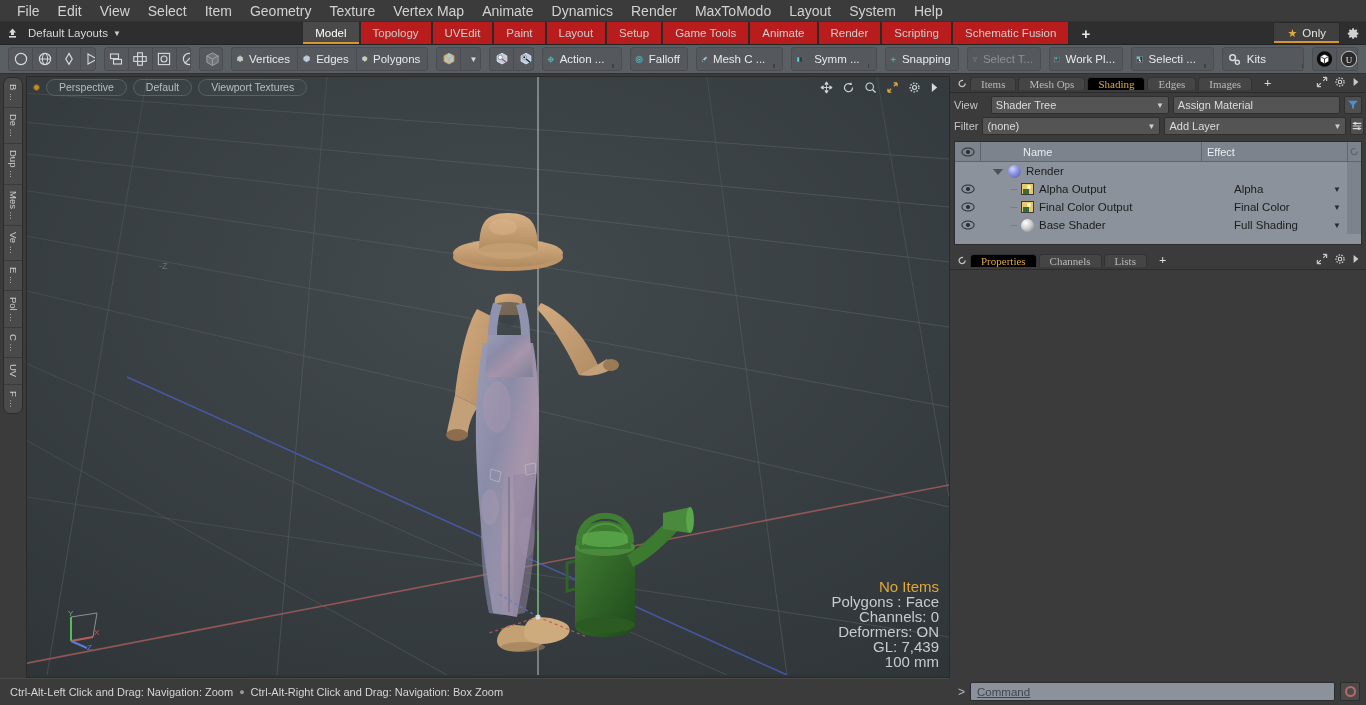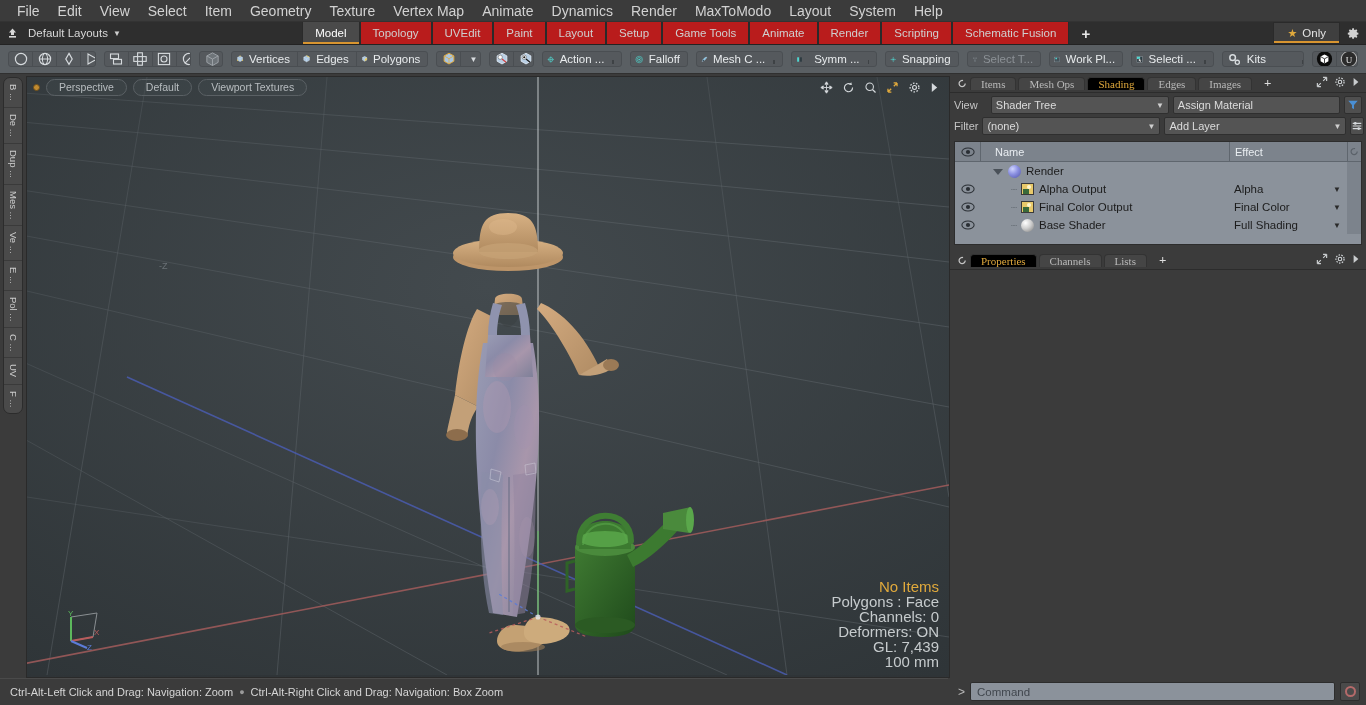--- a/index.html
+++ b/index.html
@@ -57,21 +57,21 @@
   .onlybtn::after { content:''; position:absolute; left:0; right:0; bottom:0; height:2px; background:#d89530; }
   .onlybtn .star { color: #e0a93c; font-size: 11px; }
   .gearbtn { width: 26px; display: flex; align-items: center; justify-content: center; }
 
   
   .toolbar {
     height: 29px; background: #5a5f63; display: flex; align-items: center;
     flex: 0 0 29px; padding: 0 4px; gap: 0px; border-bottom: 1px solid #303030;
   }
   .tgrp {
-    display: flex; align-items: stretch; height: 16px; border: 1px solid #4a4e52;
+    display: flex; align-items: stretch; height: 24px; border: 1px solid #4a4e52;
     border-radius: 3px; background: #55595d; margin: 0 4px; overflow: hidden;
   }
   .tbtn {
     display: flex; align-items: center; justify-content: center; min-width: 24px;
     padding: 0 3px; border-right: 1px solid #4a4e52; cursor: default;
   }
   .tbtn:last-child { border-right: none; }
   .tbtn.lbl { padding: 0 7px 0 4px; gap: 5px; color: #e8ebed; font-size: 11.5px; white-space: nowrap; }
   .tbtn.dim { color: #8c9196; }
   .tbtn .sq { width: 4px; height: 4px; background: #3e4245; align-self: flex-end; margin: 0 0 2px 3px; }
@@ -155,21 +155,21 @@
     width: 20px; height: 18px; background: #4f4f4f; border: 1px solid #2f2f2f; border-radius: 2px;
     display: flex; align-items: center; justify-content: center;
   }
   .txtfield {
     height: 18px; background: #545454; border: 1px solid #2f2f2f; border-radius: 2px;
     display: flex; align-items: center; padding: 0 4px; color: #dcdcdc; font-size: 11px;
   }
 
   
   .tree-wrap { background: #8b929b; margin: 0 4px; border: 1px solid #2d2d2d; height: 104px; display: flex; flex-direction: column; }
-  .tree-head { display: flex; height: 20px; background: #7c838c; border-bottom: 1px solid #5f666e; align-items: stretch; }
+  .tree-head { display: flex; height: 20px; background: #7c838c; border-bottom: 1px solid #5f666e; align-items: stretch; gap: 28px; }
   .th-eye { width: 26px; display: flex; align-items: center; justify-content: center; border-right: 1px solid #5f666e; }
   .th-name { flex: 1 1 auto; display: flex; align-items: center; padding-left: 14px; color: #e9edf1; font-size: 11px; }
   .th-effect { width: 118px; display: flex; align-items: center; padding-left: 5px; color: #e9edf1; font-size: 11px; border-left: 1px solid #5f666e; }
   .th-corner { width: 14px; display: flex; align-items: center; justify-content: center; border-left: 1px solid #5f666e; }
   .tree-body { flex: 1 1 auto; position: relative; }
   .trow { display: flex; height: 18px; align-items: stretch; }
   .tr-eye { width: 26px; display: flex; align-items: center; justify-content: center; }
   .tr-name { flex: 1 1 auto; display: flex; align-items: center; gap: 5px; color: #1c1c1c; font-size: 11.5px; }
   .tr-effect { width: 118px; display: flex; align-items: center; padding-left: 5px; color: #1c1c1c; font-size: 11.5px; position: relative; }
   .tr-effect .cv { position: absolute; right: 6px; font-size: 8px; color: #2a2a2a; }
@@ -195,21 +195,21 @@
     flex: 1 1 auto; display: flex; align-items: center; padding-left: 10px; gap: 6px;
     color: #d5d5d5; font-size: 11px; border-top: 1px solid #4a4a4a; margin-right: 2px;
   }
   .status-sep { color: #9a9a9a; font-size: 9px; }
   .status-right {
     width: 416px; flex: 0 0 416px; display: flex; align-items: center; gap: 5px; padding: 0 6px;
   }
   .cmd-arrow { color: #b9b9b9; font-size: 12px; padding-left: 2px; }
   .cmd-input {
     flex: 1 1 auto; height: 19px; background: #8b929b; border: 1px solid #2d2d2d; border-radius: 2px;
-    display: flex; align-items: center; padding: 0 6px; color: #41474e; font-size: 11.5px;
+    display: flex; align-items: center; padding: 0 6px; color: #41474e; font-size: 11.5px; text-decoration: underline;
   }
   .cmd-circle {
     width: 20px; height: 19px; border: 1px solid #2d2d2d; border-radius: 2px; background: #4a4a4a;
     display: flex; align-items: center; justify-content: center;
   }
   .cmd-circle .ring { width: 11px; height: 11px; border: 2px solid #b56a6a; border-radius: 50%; }
 </style>
 </head>
 <body>
 

